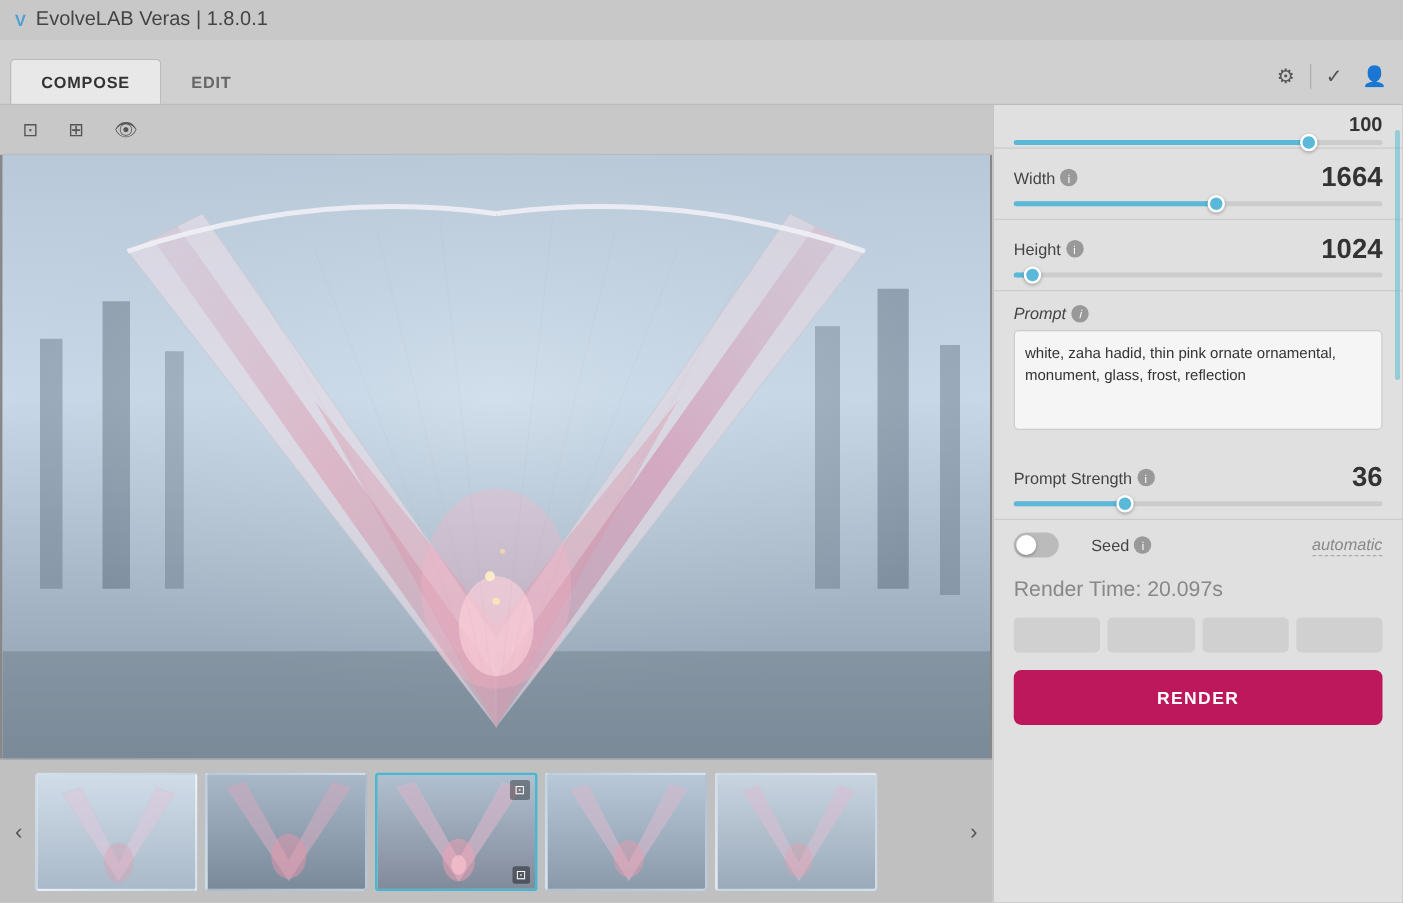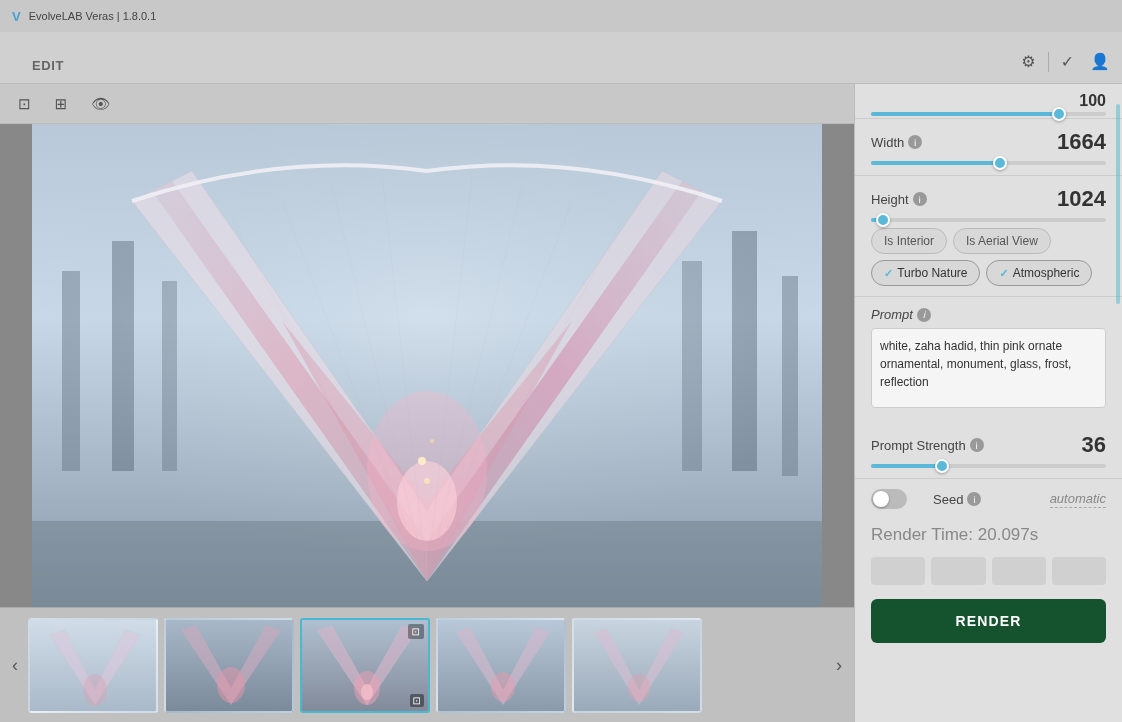--- a/index.html
+++ b/index.html
@@ -17,21 +17,21 @@
     .titlebar {
       height: 32px;
       background: #c8c8c8;
       display: flex;
       align-items: center;
       padding: 0 12px;
       gap: 8px;
       flex-shrink: 0;
     }
     .titlebar-title {
-      font-size: 11px;
+      font-size: 16px;
       color: #444;
     }
 
     
     .nav-bar {
       height: 52px;
       background: #d0d0d0;
       display: flex;
       align-items: flex-end;
       padding: 0 8px;
@@ -221,21 +221,21 @@
       right: 4px;
       background: rgba(0,0,0,0.35);
       border-radius: 2px;
       padding: 2px 4px;
       font-size: 10px;
       color: white;
     }
 
     
     .right-panel {
-      width: 268px;
+      width: 328px;
       background: #e0e0e0;
       display: flex;
       flex-direction: column;
       border-left: 1px solid #bbb;
       overflow-y: auto;
       flex-shrink: 0;
     }
     .right-panel::-webkit-scrollbar { width: 6px; }
     .right-panel::-webkit-scrollbar-track { background: #ddd; }
     .right-panel::-webkit-scrollbar-thumb { background: #bbb; border-radius: 3px; }
@@ -445,38 +445,39 @@
 
     
     .render-section {
       padding: 8px 16px 12px;
     }
     .render-btn {
       width: 100%;
       height: 44px;
       border-radius: 6px;
       border: none;
-      background: #14532d;
+      background: #be185d;
       color: white;
       font-size: 14px;
       font-weight: 700;
       letter-spacing: 0.08em;
       cursor: pointer;
       text-transform: uppercase;
     }
   </style>
 </head>
 <body>
 
 <div class="titlebar">
   <span style="color:#4a9fd4;font-weight:bold;font-size:13px;">V</span>
   <span class="titlebar-title">EvolveLAB Veras | 1.8.0.1</span>
 </div>
 
 <div class="nav-bar">
+  <button class="nav-tab active">COMPOSE</button>
   <button class="nav-tab">EDIT</button>
   <div class="nav-icons">
     <button class="nav-icon-btn">
       <span>⚙</span>
     </button>
     <div class="nav-divider"></div>
     <button class="nav-icon-btn">
       <span>✓</span>
     </button>
     <button class="nav-icon-btn">
@@ -693,34 +694,20 @@
             <span class="info-icon">ℹ</span>
           </span>
           <span class="slider-value">1024</span>
         </div>
         <div class="slider-track">
           <div class="slider-fill" style="width:5%;"></div>
           <div class="slider-thumb" style="left:calc(5% - 7px);"></div>
         </div>
       </div>
 
-      <div class="chips-row">
-        <button class="chip">
-          <span>Is Interior</span>
-        </button>
-        <button class="chip">
-          <span>Is Aerial View</span>
-        </button>
-        <button class="chip active">
-          <span>Turbo Nature</span>
-        </button>
-        <button class="chip active">
-          <span>Atmospheric</span>
-        </button>
-      </div>
     </div>
 
     <div class="prompt-section">
       <div class="prompt-label">
         <span>Prompt</span>
         <span class="info-icon">ℹ</span>
       </div>
       <textarea class="prompt-textarea" style="">white, zaha hadid, thin pink ornate ornamental, monument, glass, frost, reflection</textarea>
     </div>
 

